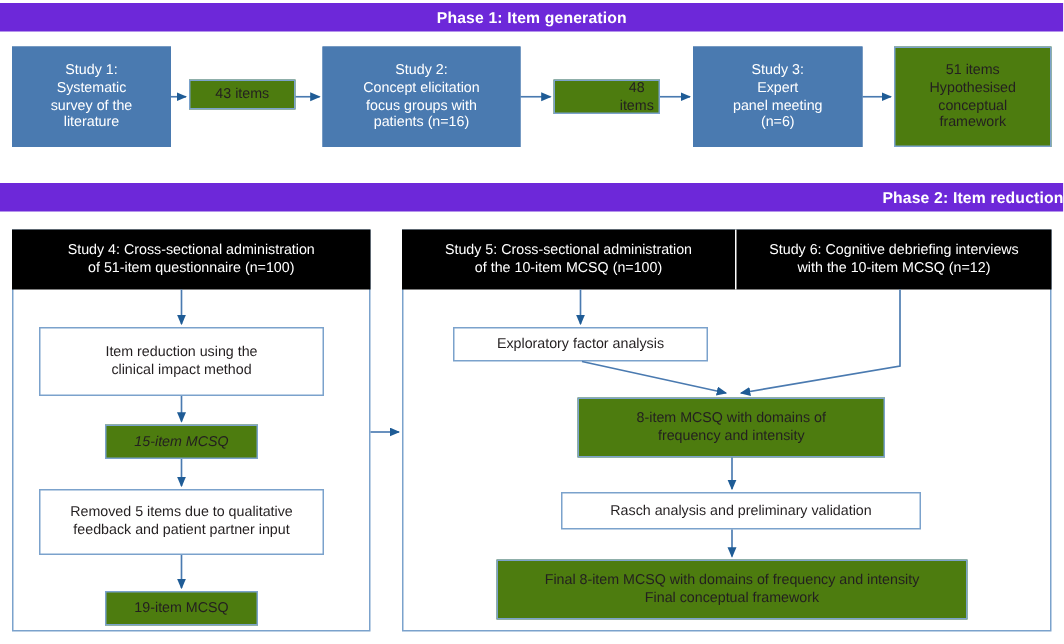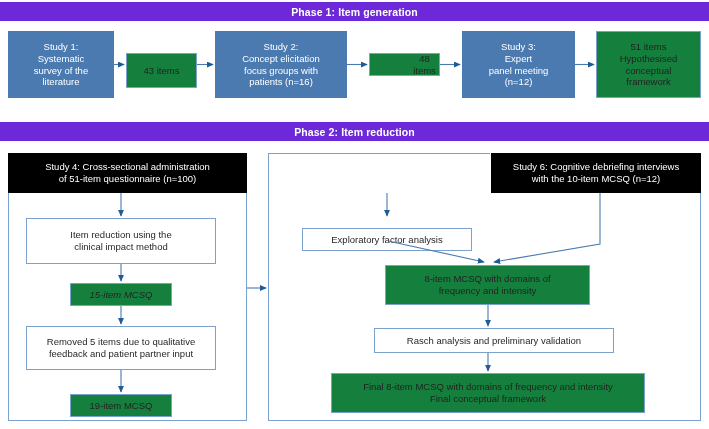--- a/index.html
+++ b/index.html
@@ -22,41 +22,41 @@
     background:#6d28d9;
     color:#ffffff;
     font-size:10.5px;
     font-weight:bold;
     display:flex;
     align-items:center;
     justify-content:center;
     letter-spacing:.1px;
   }
   #phase1-bar{top:2px;height:19px;}
-  #phase2-bar{top:122px;height:19px;}
+  #phase2-bar{top:122px;height:19px;justify-content:flex-end;}
 
   
   .box{
     position:absolute;
     box-sizing:border-box;
     display:flex;
     align-items:center;
     justify-content:center;
     text-align:center;
     line-height:1.22;
     white-space:pre-line;
   }
   .box-dark{
     background:#4a7ab0;
     color:#ffffff;
     border:1px solid #4a7ab0;
     font-size:9.5px;
   }
   .box-light{
-    background:#15803d;
+    background:#4d7c0f;
     color:#231f20;
     border:1px solid #7ba2cc;
     font-size:9.5px;
   }
   .box-white{
     background:#ffffff;
     color:#231f20;
     border:1px solid #7ba2cc;
     font-size:9.5px;
   }
@@ -101,62 +101,64 @@
 
   <div class="phase-bar" id="phase1-bar">
     <span>Phase 1: Item generation</span>
   </div>
 
   <div class="box box-dark" id="n-study1" style="left:8px;top:31px;width:106px;height:67px;">Study 1:
 Systematic
 survey of the
 literature</div>
 
-  <div class="box box-light" id="n-items43" style="left:126px;top:53px;width:71px;height:35px;">43 items</div>
+  <div class="box box-light" id="n-items43" style="left:126px;top:53px;width:71px;height:20px;">43 items</div>
 
   <div class="box box-dark" id="n-study2" style="left:215px;top:31px;width:132px;height:67px;">Study 2:
 Concept elicitation
 focus groups with
 patients (n=16)</div>
 
   <div class="box box-light" id="n-items48" style="left:369px;top:53px;width:71px;height:23px;padding-left:40px;">48 items</div>
 
   <div class="box box-dark" id="n-study3" style="left:462px;top:31px;width:113px;height:67px;">Study 3:
 Expert
 panel meeting
-(n=12)</div>
+(n=6)</div>
 
   <div class="box box-light" id="n-framework51" style="left:596px;top:31px;width:105px;height:67px;">51 items
 Hypothesised
 conceptual
 framework</div>
 
   <div class="phase-bar" id="phase2-bar">
     <span>Phase 2: Item reduction</span>
   </div>
 
   <div class="col-frame" id="frame-study4" style="left:8px;top:153px;width:239px;height:268px;"></div>
   <div class="col-head" id="head-study4" style="left:8px;top:153px;width:239px;height:40px;">Study 4: Cross-sectional administration
 of 51-item questionnaire (n=100)</div>
 
   <div class="col-frame" id="frame-right" style="left:268px;top:153px;width:433px;height:268px;"></div>
+  <div class="col-head" id="head-study5" style="left:268px;top:153px;width:222px;height:40px;">Study 5: Cross-sectional administration
+of the 10-item MCSQ (n=100)</div>
   <div class="col-head" id="head-study6" style="left:490px;top:153px;width:211px;height:40px;border-left:1px solid #ffffff;">Study 6: Cognitive debriefing interviews
 with the 10-item MCSQ (n=12)</div>
 
   <div class="box box-white" id="n-item-reduction" style="left:26px;top:218px;width:190px;height:46px;">Item reduction using the
 clinical impact method</div>
 
   <div class="box box-light" id="n-mcsq15" style="left:70px;top:283px;width:102px;height:23px;font-style:italic;">15-item MCSQ</div>
 
   <div class="box box-white" id="n-removed5" style="left:26px;top:326px;width:190px;height:44px;">Removed 5 items due to qualitative
 feedback and patient partner input</div>
 
   <div class="box box-light" id="n-mcsq10" style="left:70px;top:394px;width:102px;height:23px;">19-item MCSQ</div>
 
-  <div class="box box-white" id="n-efa" style="left:302px;top:218px;width:170px;height:23px;margin-top:10px;">Exploratory factor analysis</div>
+  <div class="box box-white" id="n-efa" style="left:302px;top:218px;width:170px;height:23px;">Exploratory factor analysis</div>
 
   <div class="box box-light" id="n-mcsq8" style="left:385px;top:265px;width:205px;height:40px;">8-item MCSQ with domains of
 frequency and intensity</div>
 
   <div class="box box-white" id="n-rasch" style="left:374px;top:328px;width:240px;height:25px;">Rasch analysis and preliminary validation</div>
 
   <div class="box box-light" id="n-final" style="left:331px;top:373px;width:314px;height:40px;">Final 8-item MCSQ with domains of frequency and intensity
 Final conceptual framework</div>
 
   <svg class="svg-layer" viewBox="0 0 709 429">

